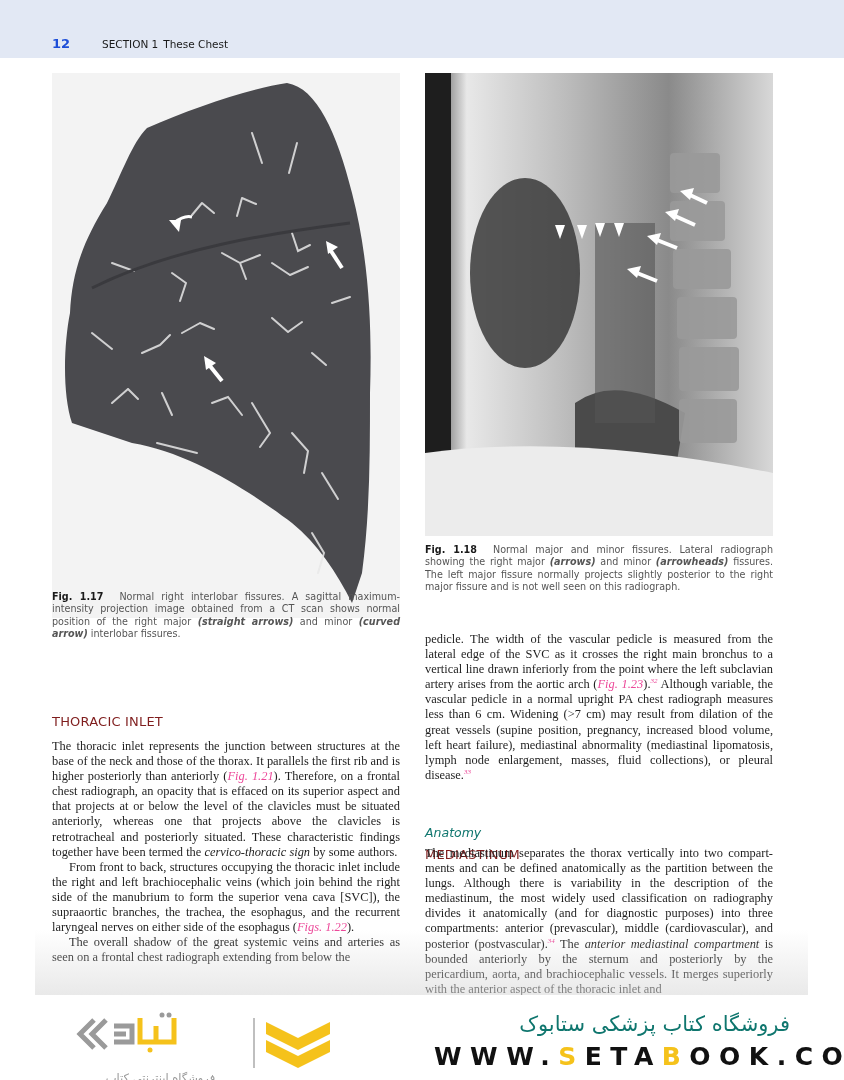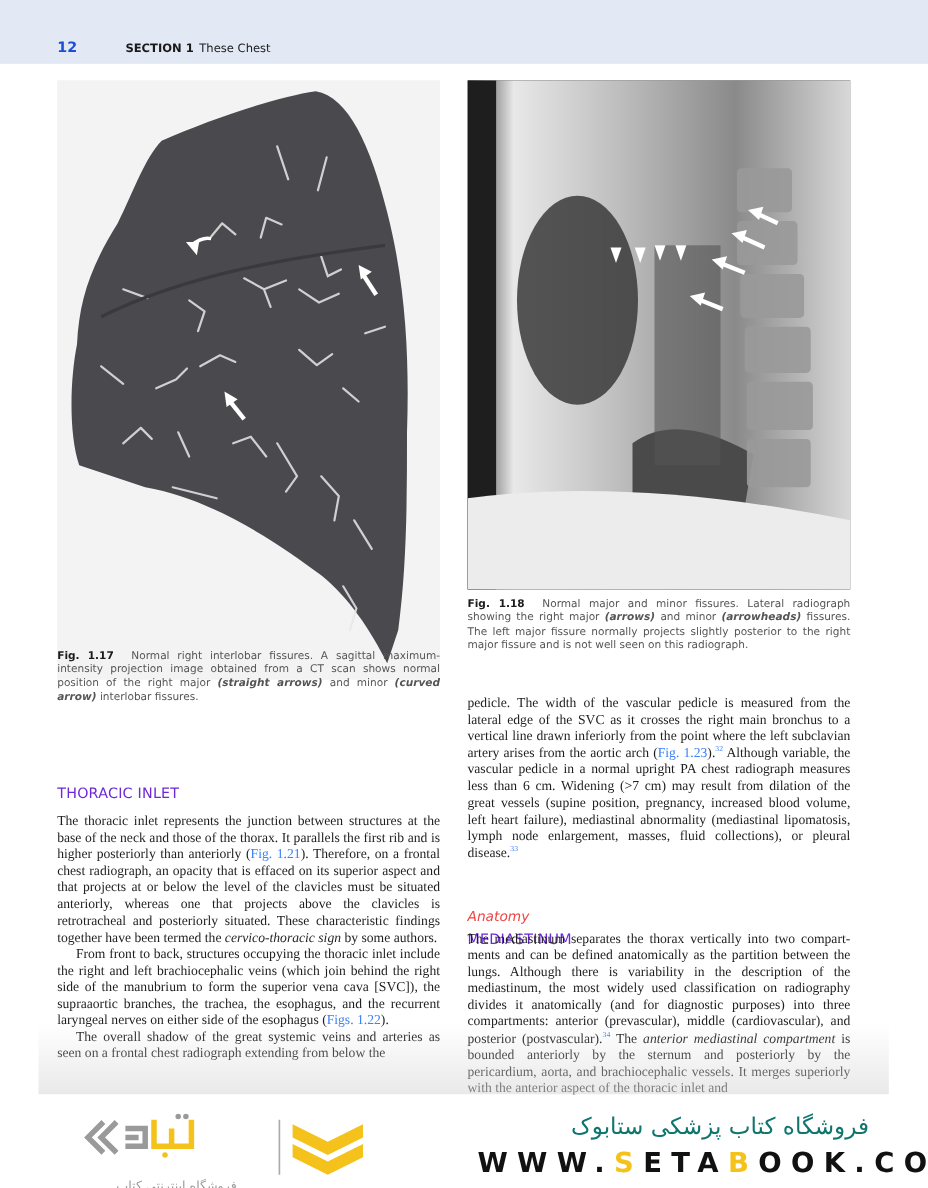--- a/index.html
+++ b/index.html
@@ -14,21 +14,21 @@
     background: #e2e8f4;
   }
   .page-num {
     position: absolute; left: 52px; top: 36px;
     font-family: "DejaVu Sans", sans-serif; font-weight: bold; font-size: 13px; color: #1d4ed8;
   }
   .section-label {
     position: absolute; left: 102px; top: 38px;
     font-family: "DejaVu Sans", sans-serif; font-size: 10.5px; color: #1a1a1a;
   }
-  .section-label b { font-weight: bold; margin-right: 5px; margin-left: 12px; }
+  .section-label b { font-weight: normal; margin-right: 5px; }
   .page-shade {
     position: absolute; left: 35px; top: 930px; width: 773px; height: 65px;
     background: linear-gradient(to bottom, rgba(255,255,255,0) 0%, rgba(215,215,215,0.55) 100%);
     pointer-events: none;
   }
 
   
   .fig17 {
     position: absolute; left: 52px; top: 73px; width: 348px; height: 545px;
     background: #f3f3f3;
@@ -44,33 +44,33 @@
 
   .caption {
     position: absolute; font-family: "DejaVu Sans", sans-serif; font-size: 9.6px;
     line-height: 12.3px; color: #555; text-align: justify;
   }
   .caption .figlabel { font-weight: bold; color: #1a1a1a; margin-right: 16px; }
   .caption i { font-style: italic; font-weight: bold; }
 
   .heading {
     position: absolute; font-family: "DejaVu Sans", sans-serif; font-size: 13px;
-    color: #6d28d9; letter-spacing: 0.2px;
+    color: #7f1d1d; letter-spacing: 0.2px;
   }
   .subheading {
     position: absolute; font-family: "DejaVu Sans", sans-serif; font-size: 12.5px;
-    font-style: italic; color: #ef4444;
+    font-style: italic; color: #0f766e;
   }
   .body-text {
     position: absolute; font-size: 12.4px; line-height: 15.1px; color: #1e1e1e;
     text-align: justify; hyphens: manual;
   }
   .body-text p { margin: 0; }
   .body-text p.indent { text-indent: 17px; }
-  .ref { color: #3b82f6; }
+  .ref { color: #ec4899; font-style: italic; }
   sup.ref { font-size: 7px; vertical-align: 5px; line-height: 0; }
 
   
   .logo {
     position: absolute; left: 70px; top: 1012px; width: 270px; height: 64px;
   }
   .logo-fa-sub {
     position: absolute; left: 78px; top: 1051px; width: 165px; text-align: center;
     font-family: "DejaVu Sans", sans-serif; font-size: 11.5px; color: #9a9a9a; direction: rtl; margin-top: 20px;
   }

